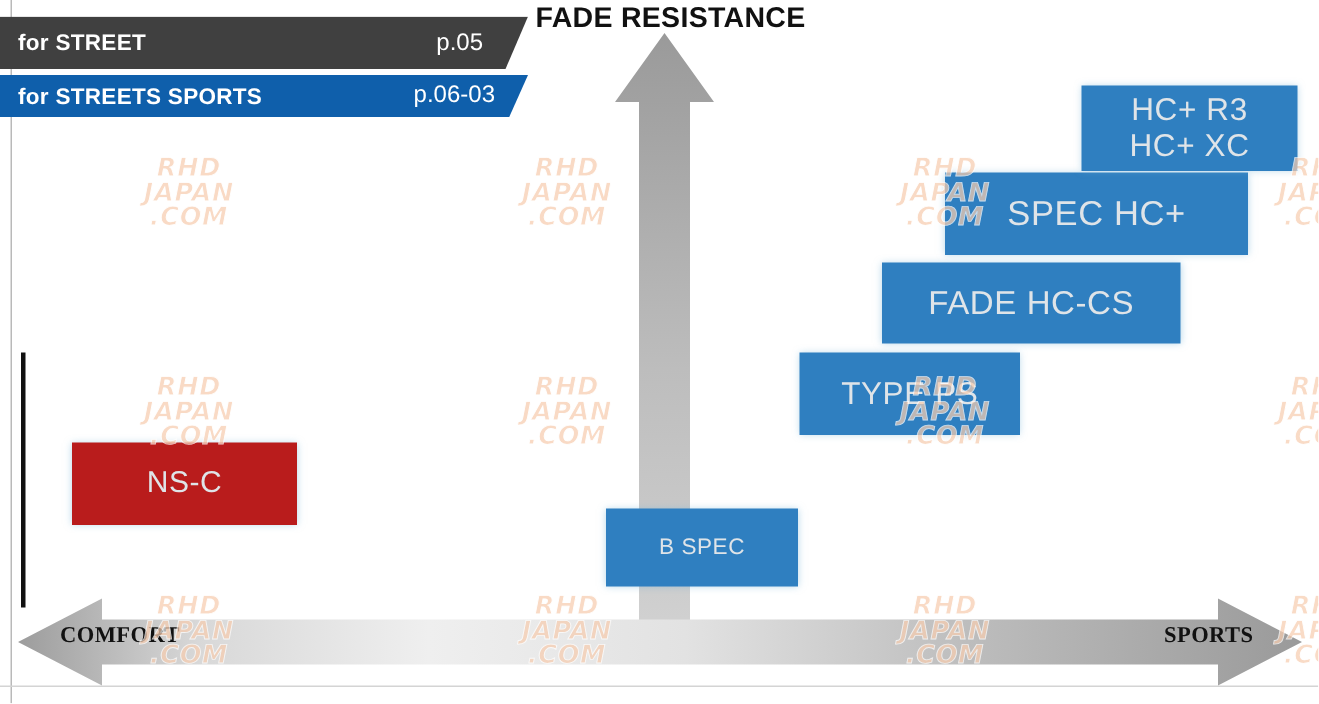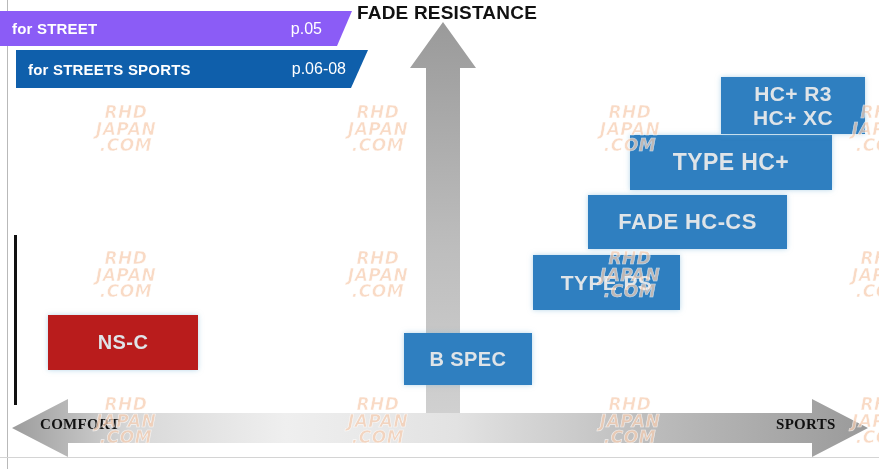--- a/index.html
+++ b/index.html
@@ -103,26 +103,25 @@
   #sports-label  { left: 776px; }
 
   
   .box {
     position: absolute;
     display: flex;
     align-items: center;
     justify-content: center;
     text-align: right;
     color: #dfe4e8;
-    font-weight: bold;
+    font-weight: normal;
     letter-spacing: 0.4px;
     line-height: 1.12;
     z-index: 20;
     box-shadow: 0 0 5px rgba(120,180,215,0.55);
-    margin-top: 20px;
   }
   .box.blue  { background: #2f7fc0; }
   .box.teal  { background: #b91c1c; }
   .box span  { display: block; }
 
   
   .banner {
     position: absolute;
     display: flex;
     align-items: center;
@@ -138,29 +137,29 @@
   .banner .bpage {
     position: absolute;
     font-size: 16px;
     font-weight: normal;
     white-space: nowrap;
     padding-left: 44px;
   }
   #banner-street {
     left: 0px; top: 11px;
     width: 352px; height: 35px;
-    background: #8b5cf6;
+    background: #404040;
     clip-path: polygon(0 0, 352px 0, 337px 35px, 0 35px);
   }
   #banner-street .bname { margin-left: 12px; }
   #banner-street .bpage { right: 30px; }
 
   #banner-sports {
-    left: 16px; top: 50px;
-    width: 352px; height: 38px;
+    left: 0px; top: 50px;
+    width: 352px; height: 28px;
     background: #0f5fab;
     clip-path: polygon(0 0, 352px 0, 335px 38px, 0 38px);
   }
   #banner-sports .bname { margin-left: 12px; }
   #banner-sports .bpage { right: 22px; }
 </style>
 </head>
 <body>
 
 <div id="stage">
@@ -198,49 +197,49 @@
       <polygon points="2,32 58,3 58,17 802,17 802,3 858,32 802,61 802,47 58,47 58,61" fill="url(#hgrad)"></polygon>
     </svg>
   </div>
   <div id="comfort-label" class="axis-end-label">COMFORT</div>
   <div id="sports-label" class="axis-end-label">SPORTS</div>
 
   <div class="box teal" style="left:48px; top:295px; width:150px; height:55px; font-size:20px;">
     <span>NS-C</span>
   </div>
 
-  <div class="box blue" style="left:404px; top:313px; width:128px; height:52px; font-size:20px;">
+  <div class="box blue" style="left:404px; top:339px; width:128px; height:52px; font-size:15px;">
     <span>B SPEC</span>
   </div>
 
   <div class="box blue" style="left:533px; top:235px; width:147px; height:55px; font-size:21px;">
     <span>TYPE PS</span>
   </div>
 
   <div class="box blue" style="left:588px; top:175px; width:199px; height:54px; font-size:22px;">
     <span>FADE HC-CS</span>
   </div>
 
   <div class="box blue" style="left:630px; top:115px; width:202px; height:55px; font-size:23px;">
-    <span>TYPE HC+</span>
+    <span>SPEC HC+</span>
   </div>
 
   <div class="box blue" style="left:721px; top:57px; width:144px; height:57px; font-size:21px; flex-direction:column; justify-content:center;">
     <span>HC+ R3</span>
     <span>HC+ XC</span>
   </div>
 
   <div class="banner" id="banner-street">
     <span class="bname">for STREET</span>
     <span class="bpage">p.05</span>
   </div>
 
   <div class="banner" id="banner-sports">
     <span class="bname">for STREETS SPORTS</span>
-    <span class="bpage">p.06-08</span>
+    <span class="bpage">p.06-03</span>
   </div>
 
   <div id="watermarks">
       <div class="wm" style="left: 78px; top: 104px; color: rgb(247, 205, 176);">
         <span class="l1">RHD</span>
         <span class="l2">JAPAN</span>
         <span class="l3">.COM</span>
       </div>
       <div class="wm" style="left: 330px; top: 104px; color: rgb(247, 205, 176);">
         <span class="l1">RHD</span>

